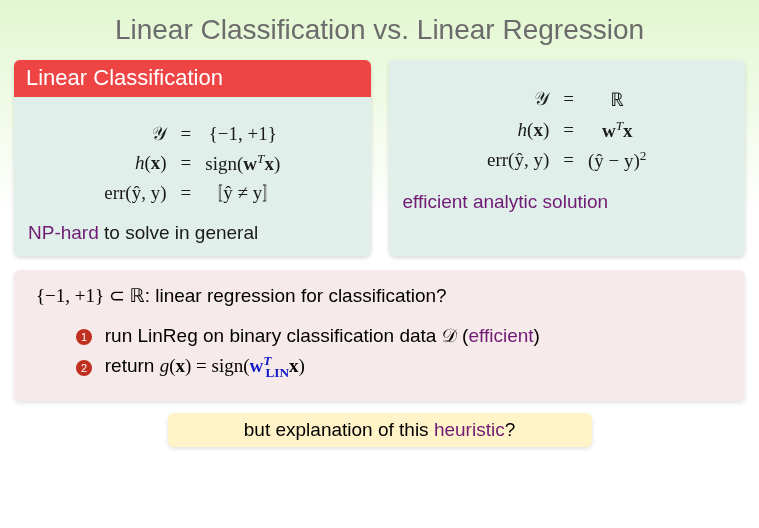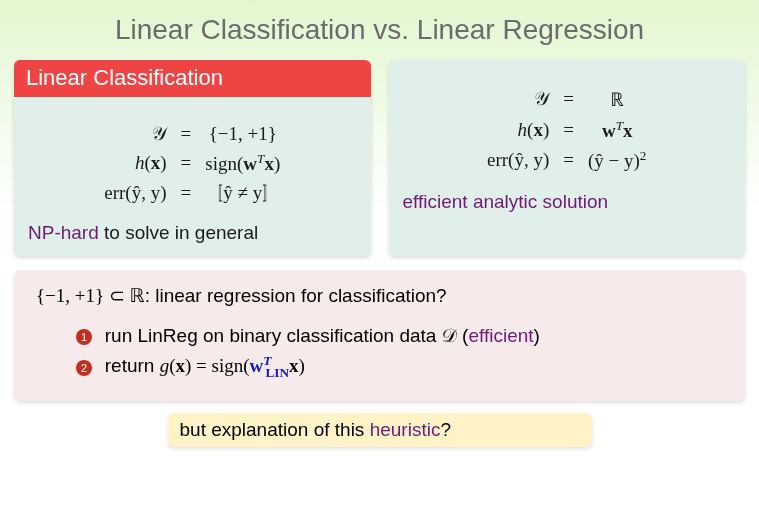--- a/index.html
+++ b/index.html
@@ -94,20 +94,21 @@
     align-items: center;
     justify-content: center;
     margin-right: 8px;
     vertical-align: 1px;
   }
   .sans { font-family: "Helvetica","Arial",sans-serif; }
 
   .yellowbox {
     margin: 12px auto 0 auto;
     width: 400px;
+    text-align: center;
     background: #fff3c7;
     border-radius: 6px;
     box-shadow: 0 2px 4px rgba(0,0,0,0.12);
     padding: 6px 12px;
     font-size: 19px;
   }
 
   
   .cal { font-family: "Segoe Script","Brush Script MT",cursive; }
   .bb { font-family: "Georgia","Times New Roman",serif; letter-spacing: 0.5px; }

